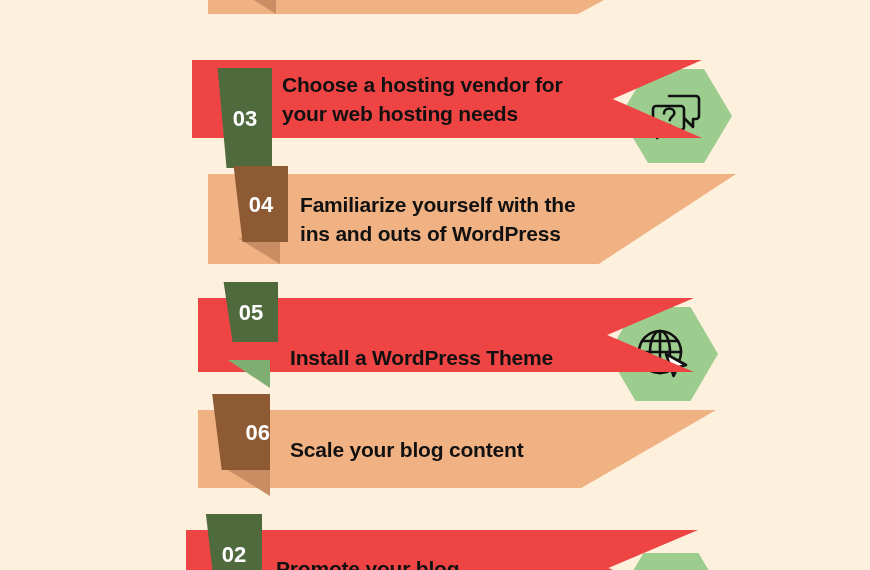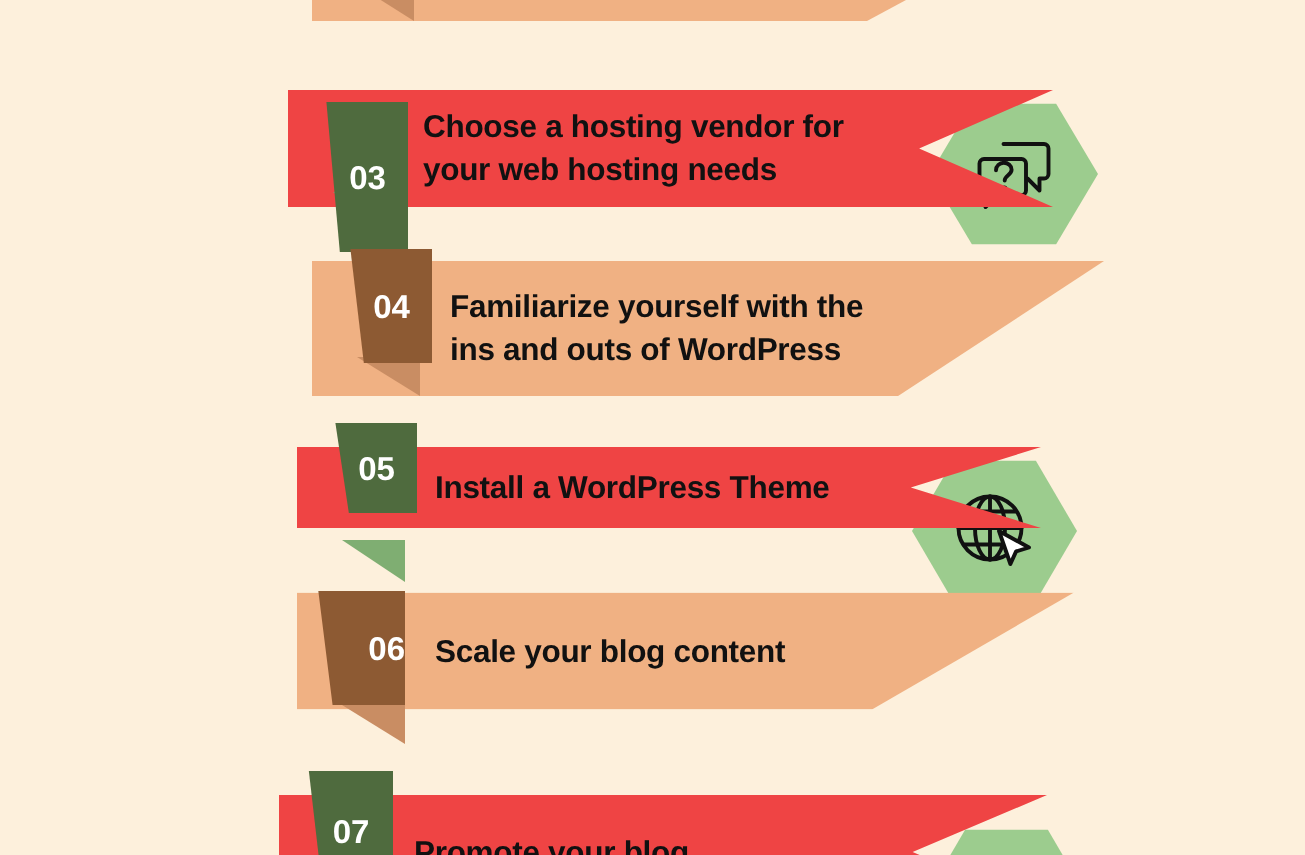--- a/index.html
+++ b/index.html
@@ -150,42 +150,42 @@
           <ellipse cx="26" cy="26" rx="10" ry="21"></ellipse>
           <path d="M5 26h42"></path>
           <path d="M8.6 15h34.8"></path>
           <path d="M8.6 37h34.8"></path>
           <path d="M26 5v42"></path>
           <path d="M32 28l20 11-8.6 2.6L39.6 50z" fill="#ffffff"></path>
         </svg>
       </span>
     </div>
     <div class="fold fold-green" style="left:228px; top:78px; width:42px; height:28px;"></div>
-    <div class="bar bar-green" style="left:198px; top:16px; width:496px; height:54px; padding-left:92px;">
+    <div class="bar bar-green" style="left:198px; top:16px; width:496px; height:74px; padding-left:92px;align-items:flex-end;">
       <div class="bar-label">Install a WordPress Theme</div>
     </div>
     <div class="numtab numtab-green" style="left:214px; top:0px; width:64px; height:60px;">
       <span>05</span>
     </div>
   </div>
 
   <div class="step" style="top:394px;">
     <div class="fold fold-orange" style="left:228px; top:76px; width:42px; height:26px;"></div>
-    <div class="bar bar-orange" style="left:198px; top:1px; width:518px; height:78px; padding-left:92px;">
+    <div class="bar bar-orange" style="left:198px; top:16px; width:518px; height:78px; padding-left:92px;">
       <div class="bar-label">Scale your blog content</div>
     </div>
     <div class="numtab numtab-brown" style="left:202px; top:0px; width:68px; height:76px;justify-content:flex-end;">
       <span>06</span>
     </div>
   </div>
 
   <div class="step" style="top:508px;">
     <div class="hex" style="left:616px; top:42px; width:110px; height:100px; background:#9ccc8e;"></div>
 
     <div class="bar bar-green" style="left:186px; top:22px; width:512px; height:76px; padding-left:90px;">
       <div class="bar-label">Promote your blog</div>
     </div>
     <div class="numtab numtab-green" style="left:196px; top:6px; width:66px; height:80px;">
-      <span>07</span>
+      <span>02</span>
     </div>
   </div>
 
 </div>
 
 </body></html>

